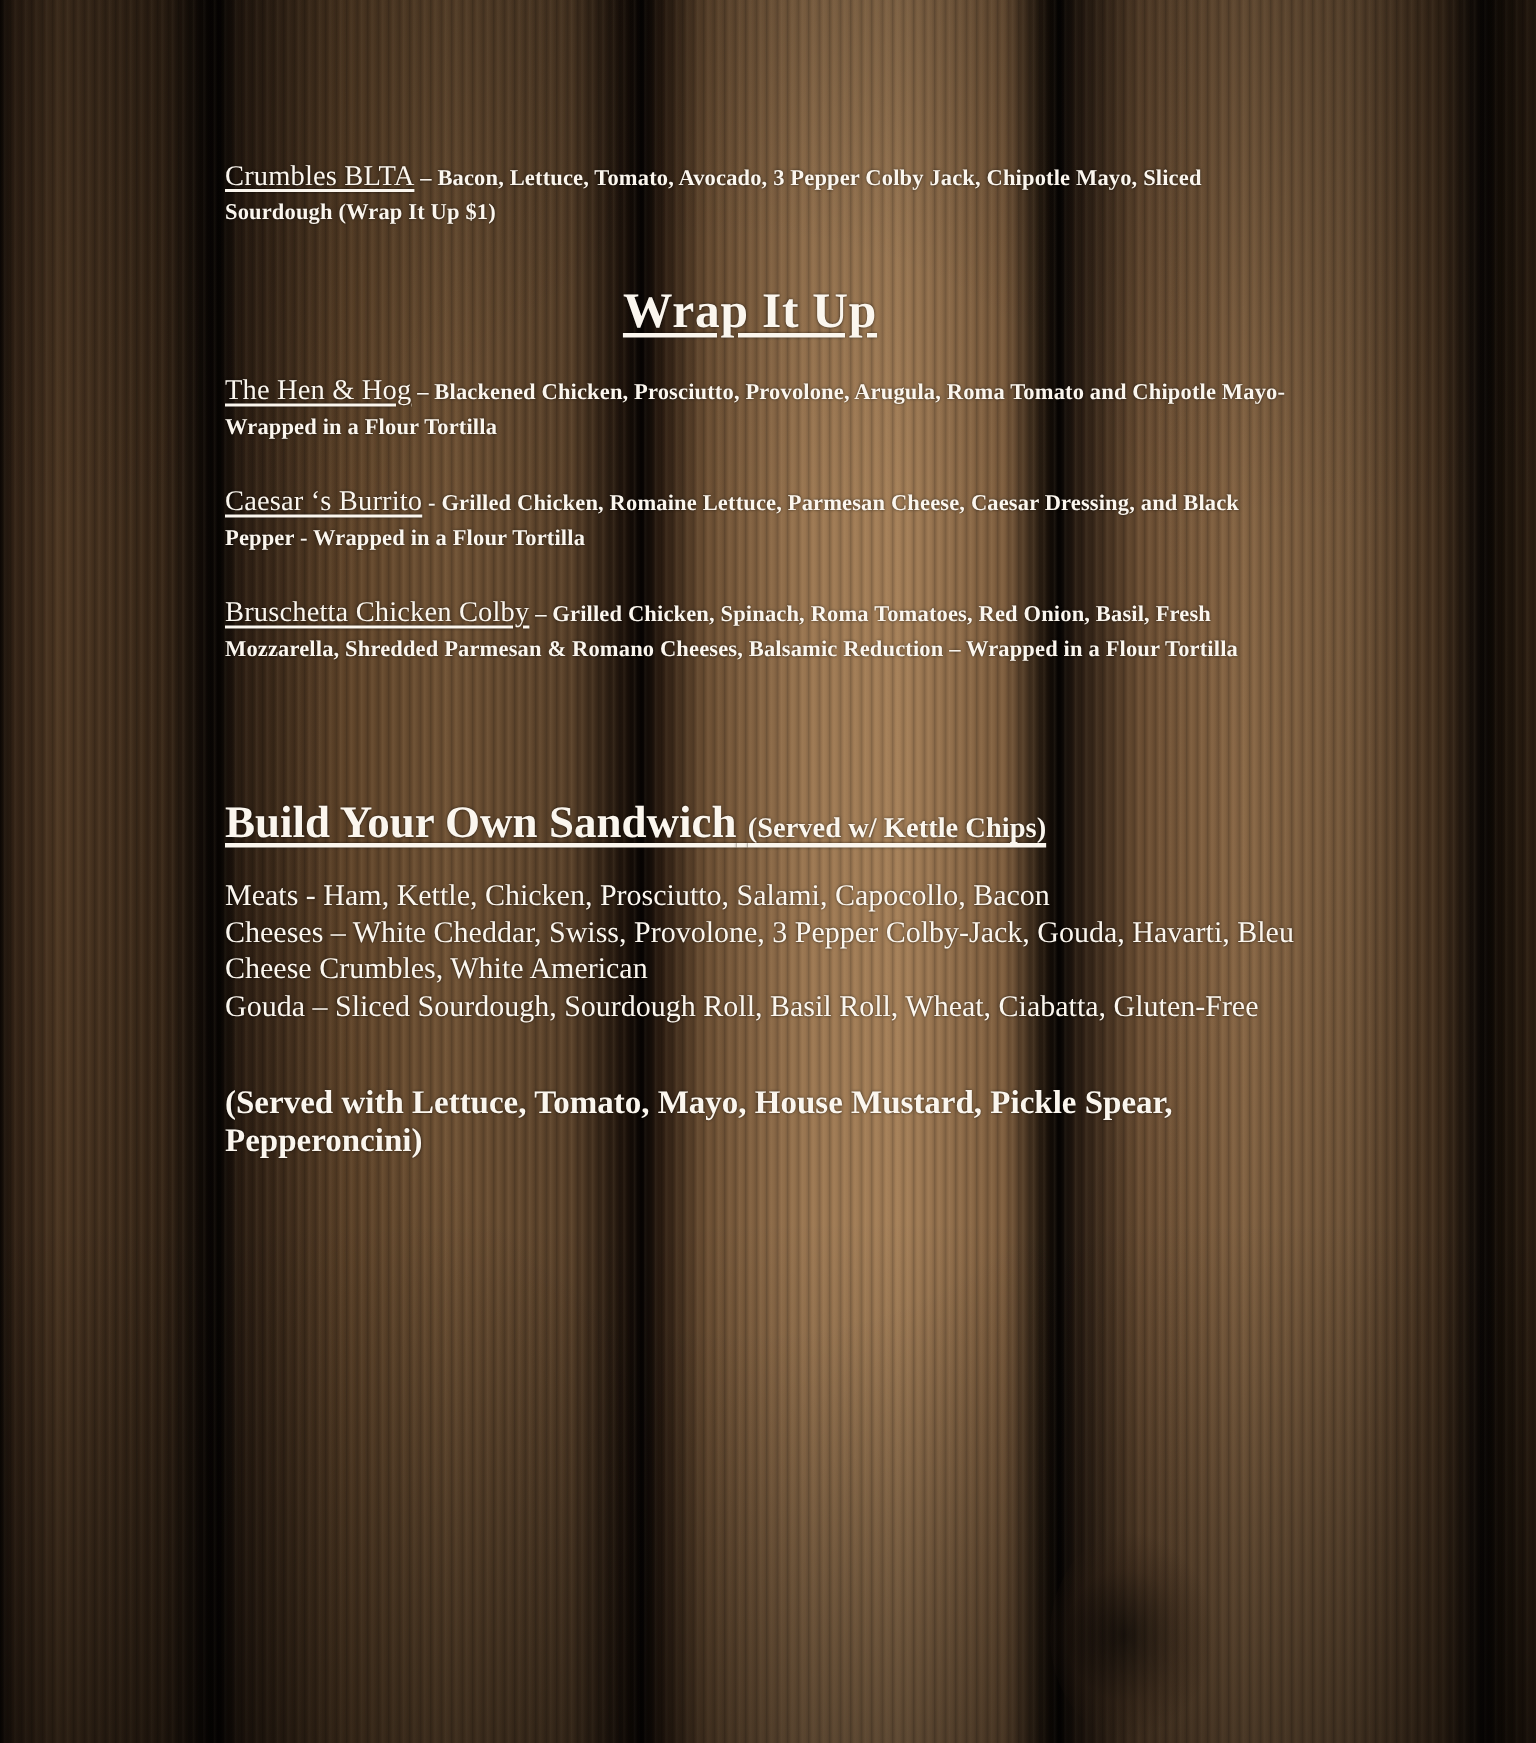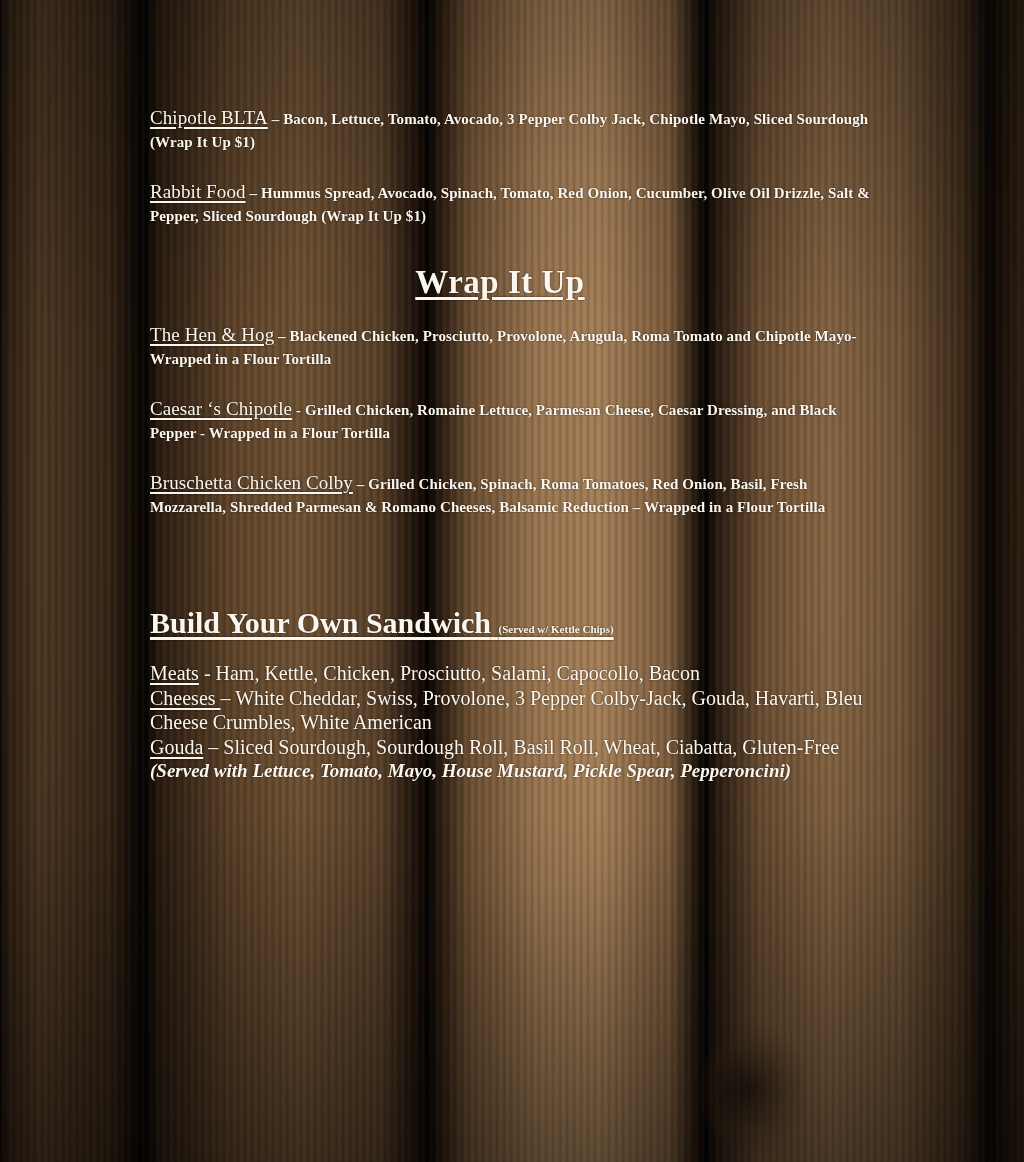--- a/index.html
+++ b/index.html
@@ -45,51 +45,48 @@
   }
   .section-title {
     text-align: center; font-weight: bold; font-size: 33px; margin: 0;
     text-decoration: underline; text-decoration-thickness: 3px; text-underline-offset: 4px;
     letter-spacing: 0.5px;
   }
   .byo-title {
     font-weight: bold; font-size: 30px; margin: 0; line-height: 36px;
     text-decoration: underline; text-decoration-thickness: 3px; text-underline-offset: 4px;
   }
-  .byo-sub { font-size: 11px; font-weight: bold; }
+  .byo-sub { font-size: 19px; font-weight: bold; }
   .byo-line { font-size: 20px; line-height: 24.5px; }
-  .byo-label { text-decoration: underline; text-underline-offset: 3px; }
-  .byo-note { font-size: 19px; font-style: italic; font-weight: bold; line-height: 24.5px; }
+  .byo-label { text-underline-offset: 3px; }
+  .byo-note { font-size: 22px; font-weight: bold; line-height: 24.5px; margin-top: 40px; }
 </style>
 </head>
 <body>
 
 <div class="wood"></div>
 <div class="knot"></div>
 <div class="shade"></div>
 
 <div class="content">
 
   <div>
     <p class="item item-line" style="margin-bottom:26px;">
-      <span class="item-name">Chipotle BLTA</span><span> – </span><span>Bacon, Lettuce, Tomato, Avocado, 3 Pepper Colby Jack, Chipotle Mayo, Sliced Sourdough (Wrap It Up $1)</span>
-    </p>
-    <p class="item item-line" style="margin-bottom:26px;">
-      <span class="item-name">Rabbit Food</span><span> – </span><span>Hummus Spread, Avocado, Spinach, Tomato, Red Onion, Cucumber, Olive Oil Drizzle, Salt &amp; Pepper, Sliced Sourdough (Wrap It Up $1)</span>
+      <span class="item-name">Crumbles BLTA</span><span> – </span><span>Bacon, Lettuce, Tomato, Avocado, 3 Pepper Colby Jack, Chipotle Mayo, Sliced Sourdough (Wrap It Up $1)</span>
     </p>
   </div>
 
   <div style="margin-top:28px;">
     <h2 class="section-title" style="margin-left:-20px;margin-top:36px;">Wrap It Up</h2>
 
     <p class="item item-line" style="margin-top:22px; margin-bottom:26px;">
       <span class="item-name">The Hen &amp; Hog</span><span> – </span><span>Blackened Chicken, Prosciutto, Provolone, Arugula, Roma Tomato and Chipotle Mayo- Wrapped in a Flour Tortilla</span>
     </p>
     <p class="item item-line" style="margin-bottom:26px;">
-      <span class="item-name">Caesar ‘s Chipotle</span><span> - </span><span>Grilled Chicken, Romaine Lettuce, Parmesan Cheese, Caesar Dressing, and Black Pepper - Wrapped in a Flour Tortilla</span>
+      <span class="item-name">Caesar ‘s Burrito</span><span> - </span><span>Grilled Chicken, Romaine Lettuce, Parmesan Cheese, Caesar Dressing, and Black Pepper - Wrapped in a Flour Tortilla</span>
     </p>
     <p class="item item-line">
       <span class="item-name">Bruschetta Chicken Colby</span><span> – </span><span>Grilled Chicken, Spinach, Roma Tomatoes, Red Onion, Basil, Fresh Mozzarella, Shredded Parmesan &amp; Romano Cheeses, Balsamic Reduction – Wrapped in a Flour Tortilla</span>
     </p>
   </div>
 
   <div style="margin-top:86px;">
     <h2 class="byo-title">
       <span>Build Your Own Sandwich</span>
       <span class="byo-sub">(Served w/ Kettle Chips)</span>

